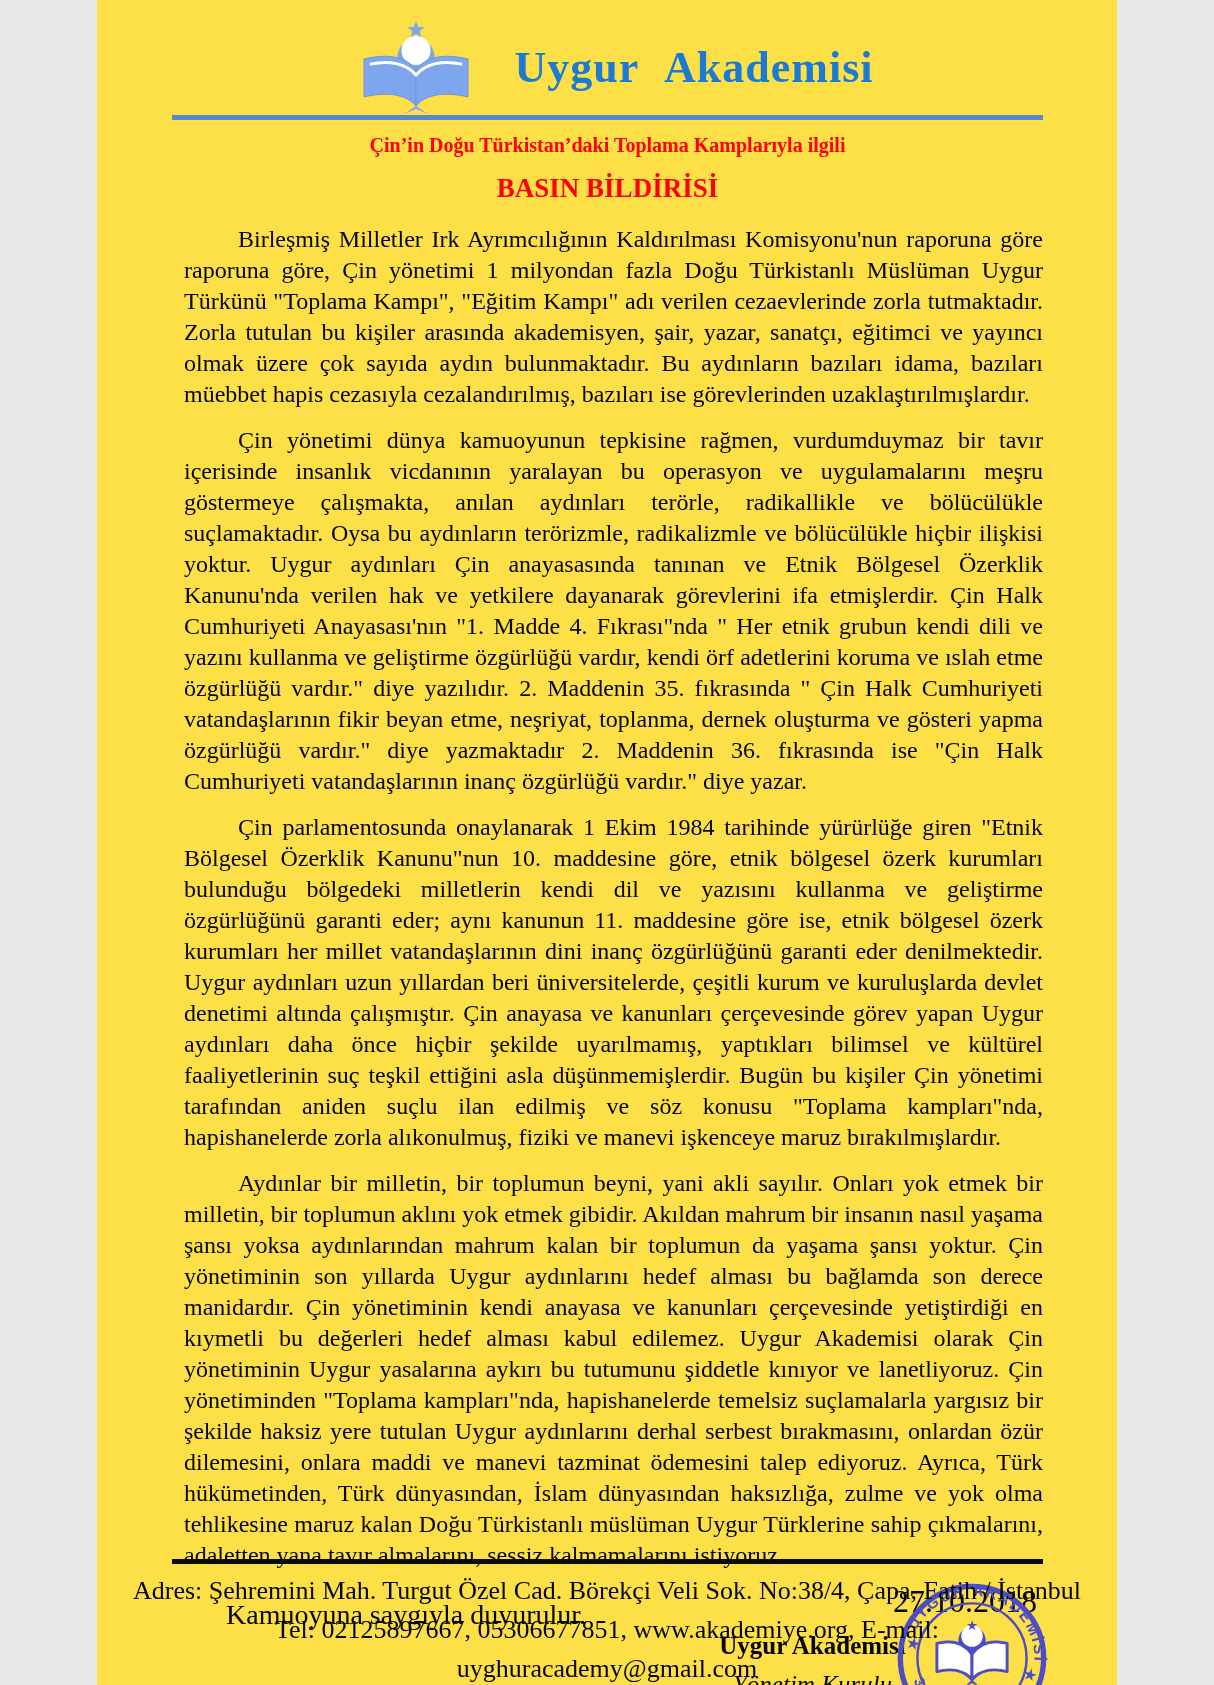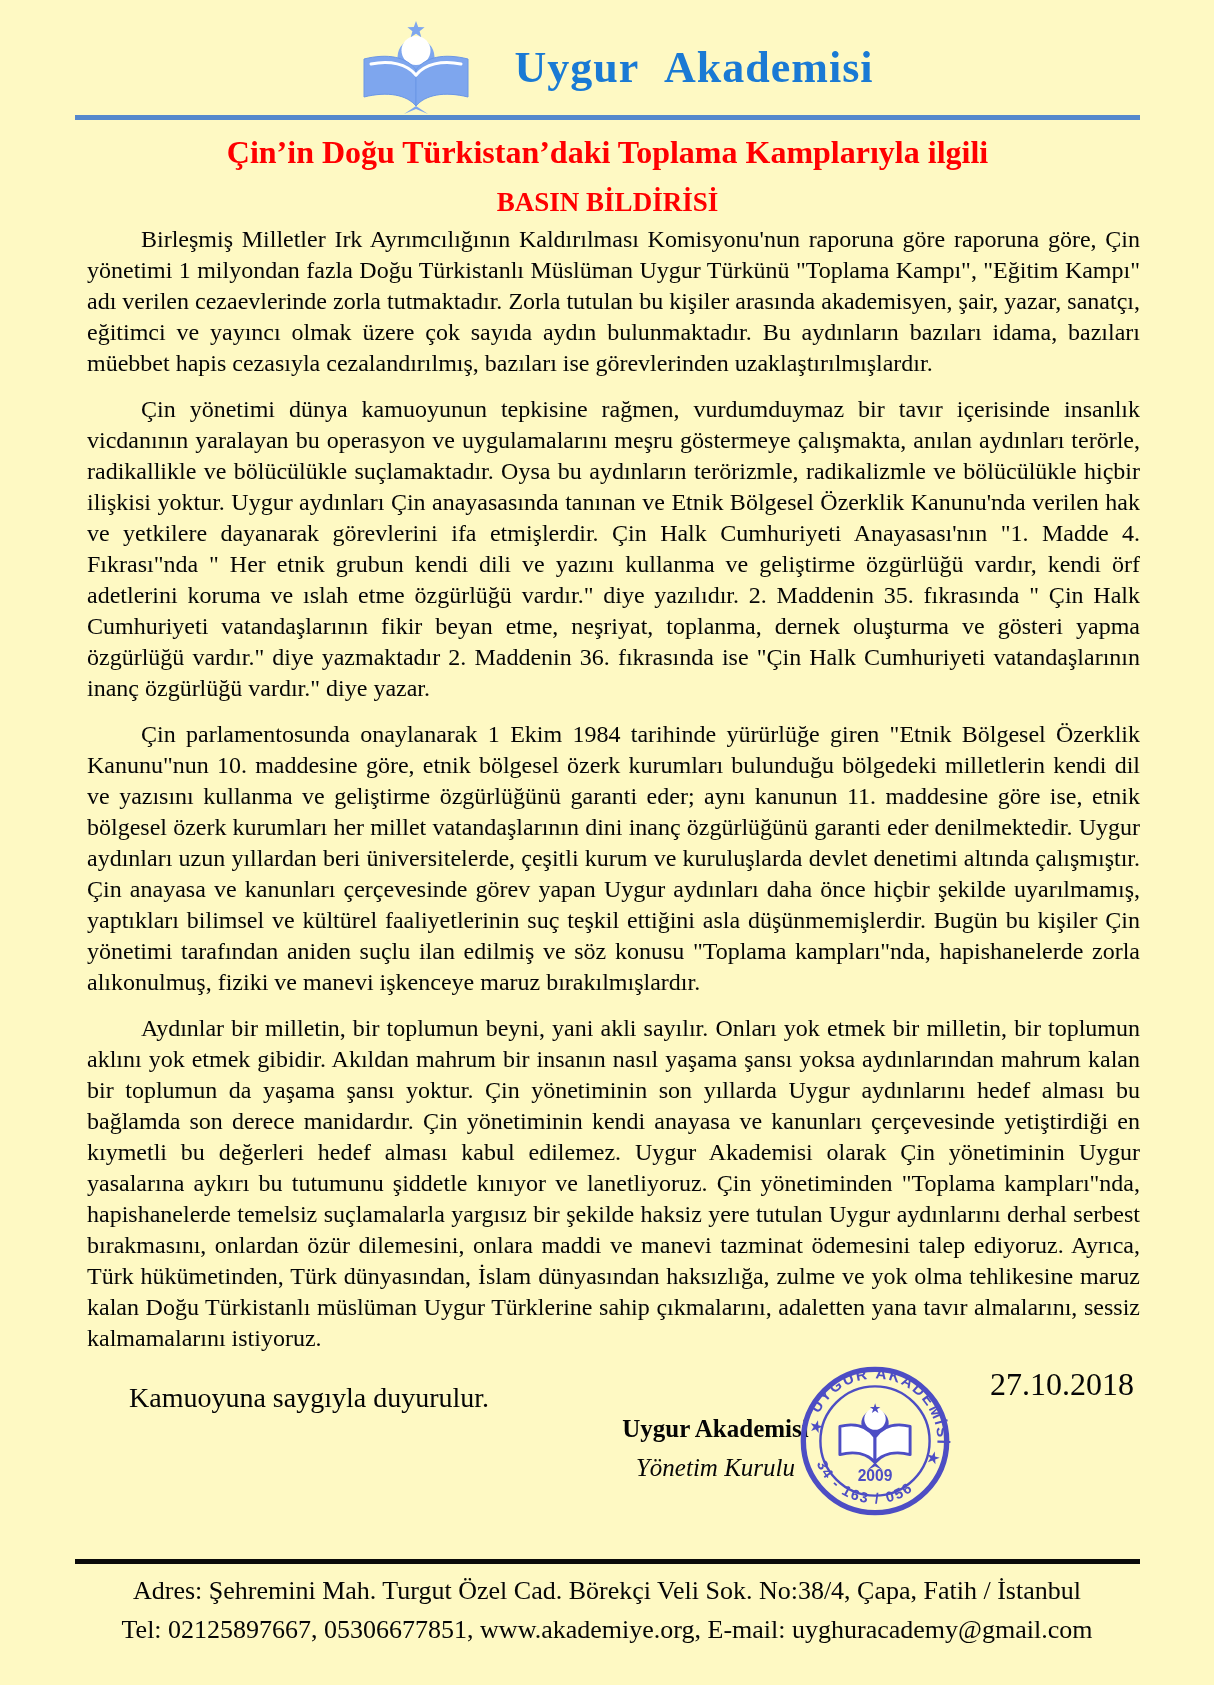--- a/index.html
+++ b/index.html
@@ -1,34 +1,34 @@
 <!DOCTYPE html>
 <html><head>
 <meta charset="utf-8">
 <style>
   html,body { margin:0; padding:0; background:#e8e8e8; }
   .page {
-    position:relative; width:1214px; height:1685px; margin:0 auto;
-    background:#fef9c3; overflow:hidden;
+    position:relative; width:1020px; height:1685px; margin:0 auto;
+    background:#fde047; overflow:hidden;
     font-family:"Liberation Serif","DejaVu Serif",serif; color:#050505;
   }
   
   .logo-row {
     position:absolute; top:20px; left:0; right:0;
     display:flex; justify-content:center; align-items:center; gap:22px;
   }
   .logo-svg { width:152px; height:94px; display:block; }
   .org-title {
     font-size:44px; font-weight:bold; color:#1a7ad4;
     word-spacing:16px; letter-spacing:1px; white-space:nowrap;
   }
   .header-rule { position:absolute; top:115px; left:75px; right:74px; height:5px; background:#5588cc; }
   
   .titles { position:absolute; top:134px; left:75px; right:74px; text-align:center; color:#ff0000; }
-  .title-1 { font-size:32px; font-weight:bold; margin:0 0 14px 0; }
+  .title-1 { font-size:20px; font-weight:bold; margin:0 0 14px 0; }
   .title-2 { font-size:27px; font-weight:bold; margin:16px; }
   
   .body-text { position:absolute; top:224px; left:75px; right:74px; font-size:24px; line-height:31px; text-align:justify; }
   .body-text p { margin:0 0 15px 12px; text-indent:54px; }
   
   .sig-block { position:relative; height:180px; margin-top:4px; }
   .closing  { position:absolute; left:54px; top:13px; font-size:28px; white-space:nowrap; }
   .sig-date { position:absolute; right:6px; top:0; font-size:32px; white-space:nowrap; }
   .sig-names{ position:absolute; left:538px; top:40px; width:205px; text-align:center; font-size:25px; line-height:39px; }
   .sig-org  { font-weight:bold; white-space:nowrap; }

